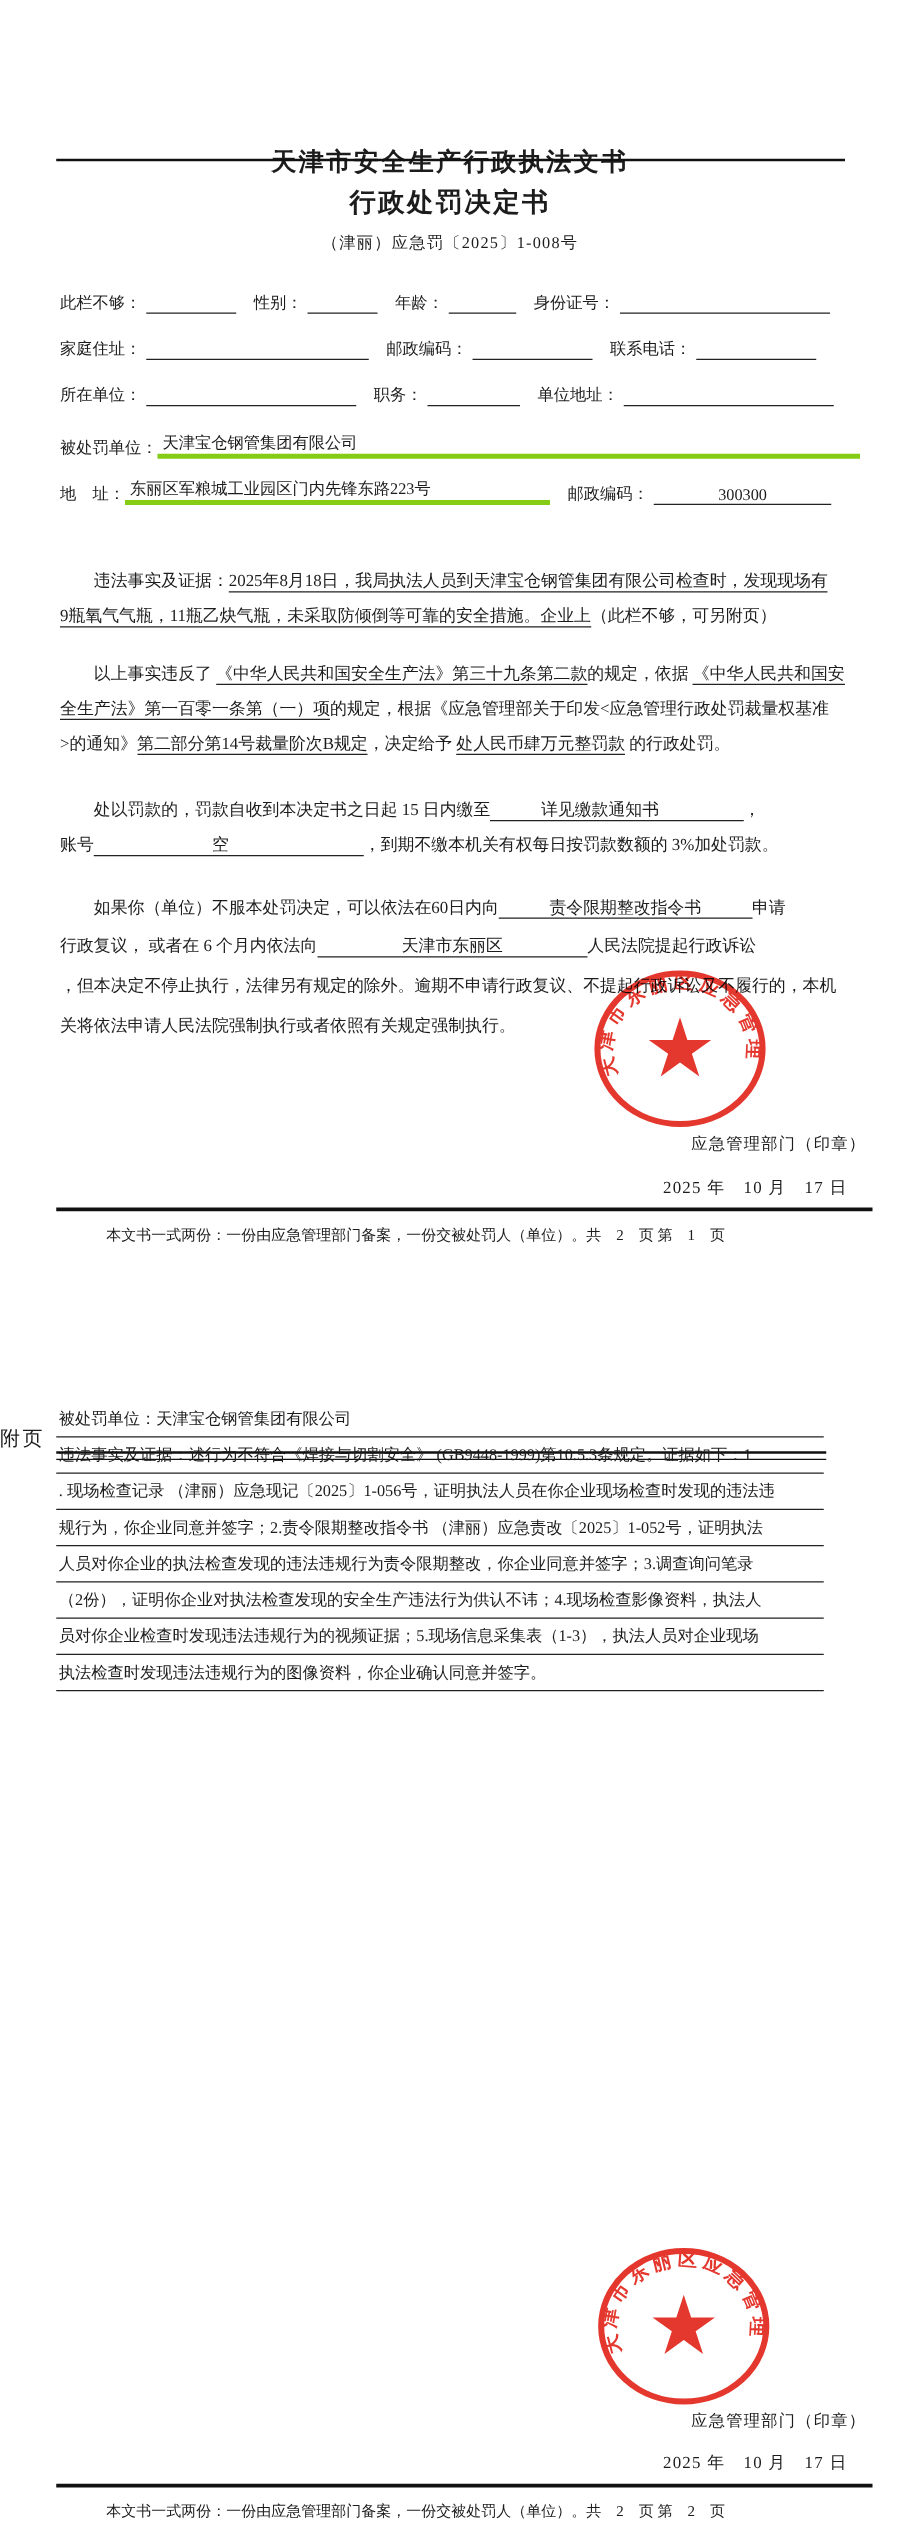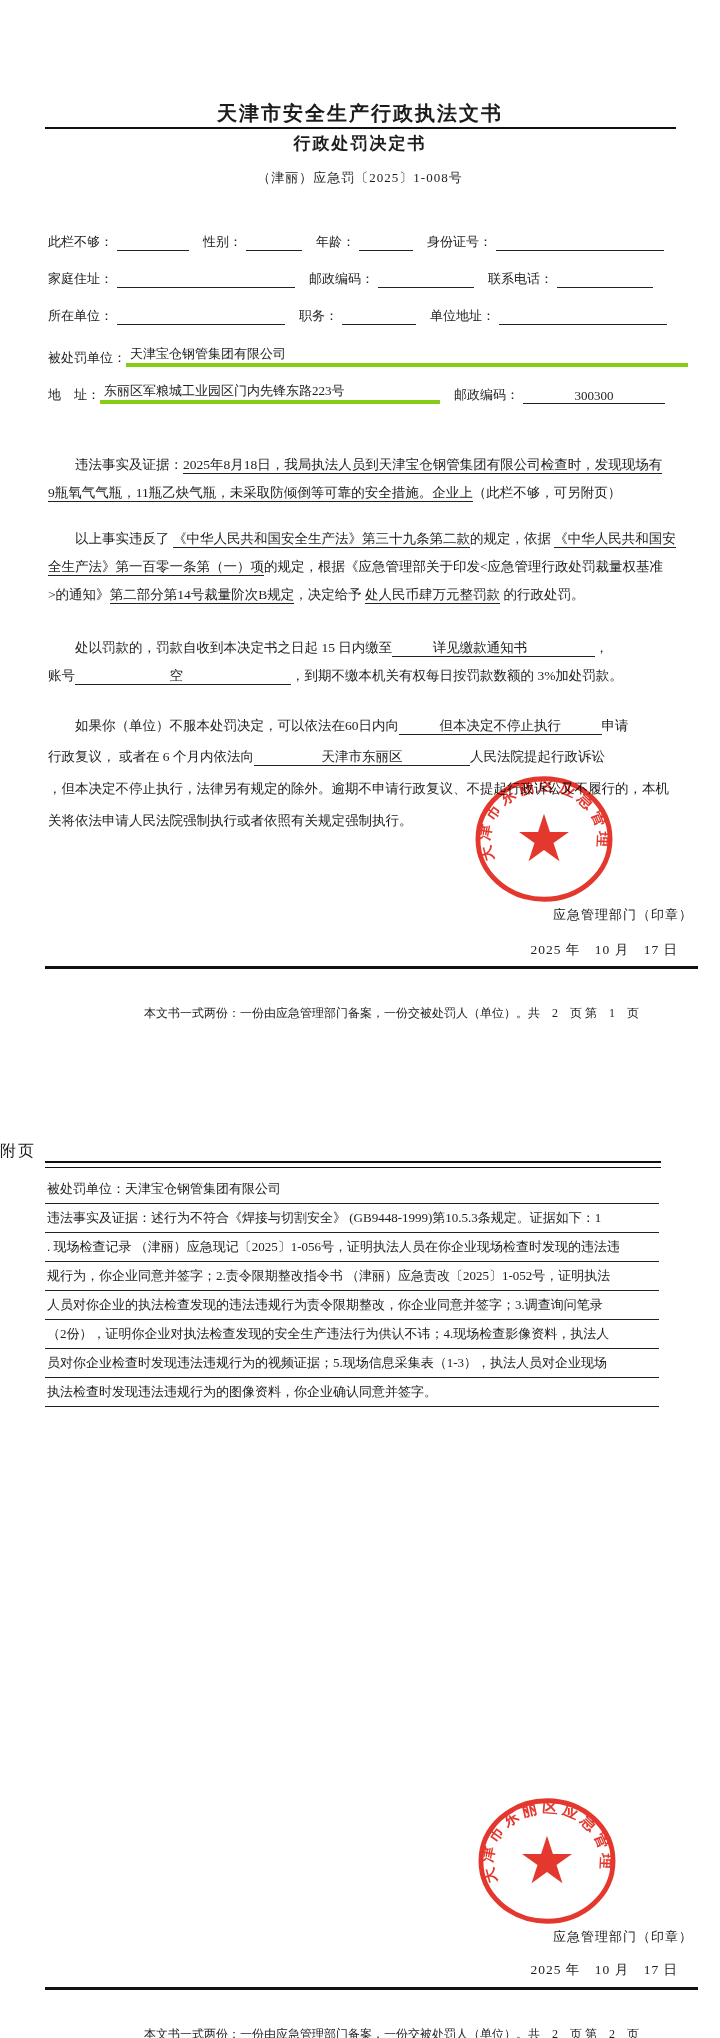--- a/index.html
+++ b/index.html
@@ -1,40 +1,40 @@
 <!DOCTYPE html>
 <html><head>
 <meta charset="utf-8">
 <style>
   html,body{margin:0;padding:0;background:#fff;}
   #doc{position:relative;width:720px;height:2038px;background:#fff;overflow:hidden;
        font-family:"Liberation Serif", serif;color:#1c1c1c;}
   .abs{position:absolute;}
-  .center{left:0;width:720px;text-align:center;}
+  .center{left:0;width:720px;text-align:center;margin-top:16px;}
   .h1{font-size:20px;font-weight:bold;letter-spacing:2px;}
-  .h2{font-size:17px;font-weight:bold;letter-spacing:2px;}
+  .h2{font-size:21px;font-weight:bold;letter-spacing:2px;}
   .docno{font-size:13px;letter-spacing:1px;text-align:center;}
   .rule{background:#111;height:2px;}
   .thick{background:#111;height:3px;}
   .frow{left:48px;width:640px;font-size:13px;line-height:18px;white-space:nowrap;}
   .flex{display:flex;align-items:flex-end;}
   .lb{flex:0 0 auto;}
   .blank{display:inline-block;border-bottom:1px solid #222;height:15px;
          margin:0 14px 0 4px;vertical-align:bottom;}
   .blank.last{margin-right:0;}
   .filled{text-align:center;font-size:13px;line-height:15px;}
   .ulfill{border-bottom:4px solid #84cc16;padding-left:4px;}
   .grow{flex:1 1 auto;}
   .pline{left:48px;width:630px;font-size:13.5px;line-height:17px;white-space:nowrap;}
   .indent{text-indent:2em;}
   .pline .u{border-bottom:1px solid #222;padding-bottom:1px;}
   .sealcap{font-size:13px;letter-spacing:1px;text-align:right;}
   .dateline{font-size:13.5px;letter-spacing:1px;text-align:right;}
-  .footer{left:45px;width:653px;display:flex;justify-content:center;
-          font-size:12px;padding-left:40px;box-sizing:border-box;margin-top:25px;}
+  .footer{left:45px;width:653px;display:flex;justify-content:flex-start;
+          font-size:12px;padding-left:40px;box-sizing:border-box;}
   .fuye{font-size:16px;letter-spacing:2px;}
   .dbl{border-top:2px solid #111;border-bottom:1px solid #111;height:4px;}
   .p2rows{left:45px;width:614px;}
   .p2row{height:28px;line-height:28px;border-bottom:1px solid #222;
          font-size:13px;white-space:nowrap;padding-left:2px;}
   .stamp{opacity:.92;mix-blend-mode:multiply;}
 </style>
 </head>
 <body>
 
@@ -73,21 +73,21 @@
   <div class="abs pline indent" style="top:456px"><span>违法事实及证据：</span><span class="u">2025年8月18日，我局执法人员到天津宝仓钢管集团有限公司检查时，发现现场有</span></div>
   <div class="abs pline" style="top:484px"><span class="u">9瓶氧气气瓶，11瓶乙炔气瓶，未采取防倾倒等可靠的安全措施。企业上</span><span>（此栏不够，可另附页）</span></div>
 
   <div class="abs pline indent" style="top:530px"><span>以上事实违反了 </span><span class="u">《中华人民共和国安全生产法》第三十九条第二款</span><span>的规定，依据 </span><span class="u">《中华人民共和国安</span></div>
   <div class="abs pline" style="top:558px"><span class="u">全生产法》第一百零一条第（一）项</span><span>的规定，根据《应急管理部关于印发&lt;应急管理行政处罚裁量权基准</span></div>
   <div class="abs pline" style="top:586px"><span>&gt;的通知》</span><span class="u">第二部分第14号裁量阶次B规定</span><span>，决定给予 </span><span class="u">处人民币肆万元整罚款</span><span> 的行政处罚。</span></div>
 
   <div class="abs pline indent" style="top:639px"><span>处以罚款的，罚款自收到本决定书之日起 15 日内缴至</span><span class="u">　　　详见缴款通知书　　　　　</span><span>，</span></div>
   <div class="abs pline" style="top:667px"><span>账号</span><span class="u">　　　　　　　空　　　　　　　　</span><span>，到期不缴本机关有权每日按罚款数额的 3%加处罚款。</span></div>
 
-  <div class="abs pline indent" style="top:717px"><span>如果你（单位）不服本处罚决定，可以依法在60日内向</span><span class="u">　　　但本决定不停止执行　　　</span><span>申请</span></div>
+  <div class="abs pline indent" style="top:717px"><span>如果你（单位）不服本处罚决定，可以依法在60日内向</span><span class="u">　　　责令限期整改指令书　　　</span><span>申请</span></div>
   <div class="abs pline" style="top:748px"><span>行政复议， 或者在 6 个月内依法向</span><span class="u">　　　　　天津市东丽区　　　　　</span><span>人民法院提起行政诉讼</span></div>
   <div class="abs pline" style="top:780px"><span>，但本决定不停止执行，法律另有规定的除外。逾期不申请行政复议、不提起行政诉讼又不履行的，本机</span></div>
   <div class="abs pline" style="top:812px"><span>关将依法申请人民法院强制执行或者依照有关规定强制执行。</span></div>
 
   <svg class="abs stamp" style="left:471px;top:771px" width="146" height="136" viewBox="0 0 150 140">
     <ellipse cx="75" cy="70" rx="68" ry="62" fill="none" stroke="#e2261c" stroke-width="5"></ellipse>
     <polygon points="75,44 68.9,62.7 49.3,62.7 65.2,74.2 59.1,92.8 75,81.3 90.9,92.8 84.8,74.2 100.7,62.7 81.1,62.7" fill="#e2261c"></polygon>
     <defs>
         <path id="tp1" d="M 24.2 91.1 A 56 50 0 1 1 125.8 91.1" fill="none"></path>
       </defs>
@@ -99,21 +99,21 @@
   <div class="abs sealcap" style="top:906px;left:0;width:693px">应急管理部门（印章）</div>
   <div class="abs dateline" style="top:941px;left:0;width:678px">2025 年　10 月　17 日</div>
   <div class="abs thick" style="top:966px;left:45px;width:653px"></div>
   <div class="abs footer" style="top:980px">
     <span>本文书一式两份：一份由应急管理部门备案，一份交被处罚人（单位）。</span>
     <span>共　2　页 第　1　页</span>
   </div>
 
   <div class="abs fuye" style="top:1141px;left:0;width:665px">附页</div>
   <div class="abs dbl" style="top:1161px;left:45px;width:616px"></div>
-  <div class="abs p2rows" style="top:1175px">
+  <div class="abs p2rows" style="top:1121px">
       <div class="p2row">被处罚单位：天津宝仓钢管集团有限公司</div>
       <div class="p2row">违法事实及证据：述行为不符合《焊接与切割安全》 (GB9448-1999)第10.5.3条规定。证据如下：1</div>
       <div class="p2row">. 现场检查记录 （津丽）应急现记〔2025〕1-056号，证明执法人员在你企业现场检查时发现的违法违</div>
       <div class="p2row">规行为，你企业同意并签字；2.责令限期整改指令书 （津丽）应急责改〔2025〕1-052号，证明执法</div>
       <div class="p2row">人员对你企业的执法检查发现的违法违规行为责令限期整改，你企业同意并签字；3.调查询问笔录</div>
       <div class="p2row">（2份），证明你企业对执法检查发现的安全生产违法行为供认不讳；4.现场检查影像资料，执法人</div>
       <div class="p2row">员对你企业检查时发现违法违规行为的视频证据；5.现场信息采集表（1-3），执法人员对企业现场</div>
       <div class="p2row">执法检查时发现违法违规行为的图像资料，你企业确认同意并签字。</div>
     </div>
 

